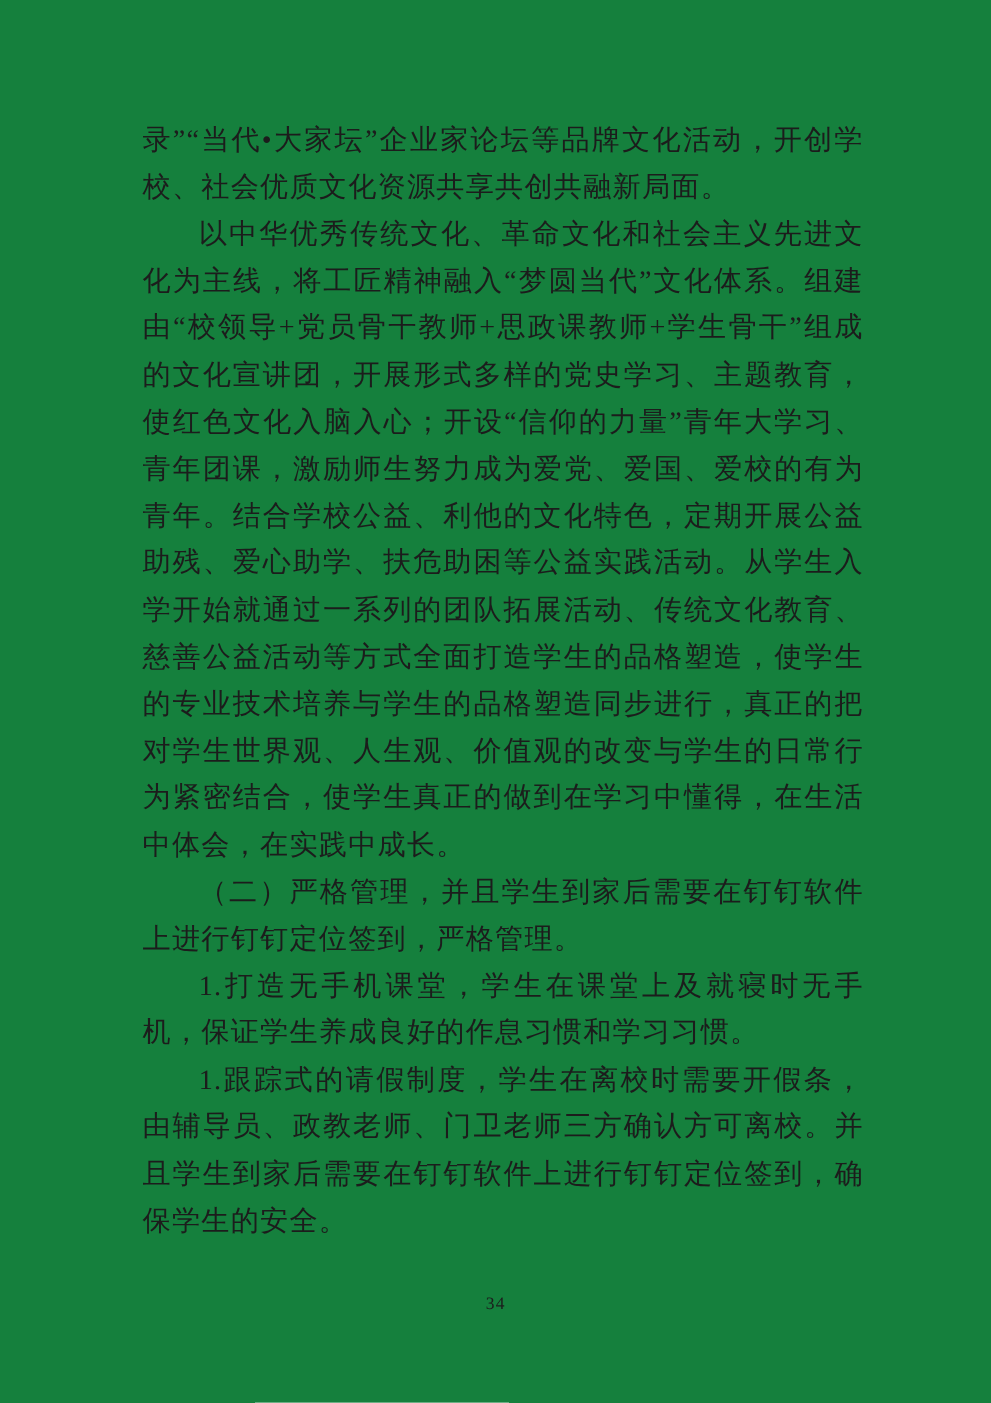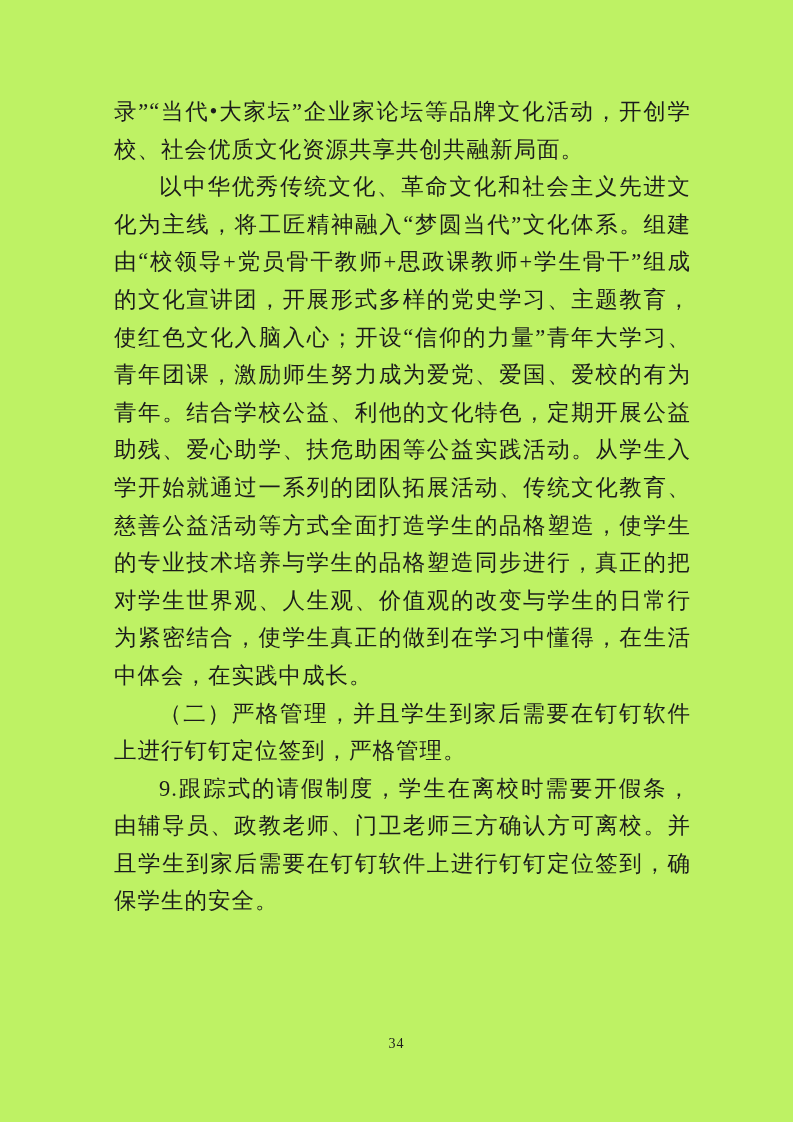--- a/index.html
+++ b/index.html
@@ -10,21 +10,21 @@
   body {
     width: 793px;
     height: 1122px;
     position: relative;
     overflow: hidden;
     font-family: "Liberation Serif", "DejaVu Serif", serif;
   }
   .page {
     position: absolute;
     inset: 0;
-    background: #bef264;
+    background: #15803d;
   }
   .content {
     position: absolute;
     left: 114px;
     top: 93px;
     width: 577px;
     color: #1c1c1c;
     font-size: 22.5px;
     line-height: 37.6px;
     letter-spacing: 1px;
@@ -51,17 +51,18 @@
   }
 </style>
 </head>
 <body>
 
 <div class="page">
   <div class="content">
     <p>录”“当代•大家坛”企业家论坛等品牌文化活动，开创学校、社会优质文化资源共享共创共融新局面。</p>
     <p class="indent">以中华优秀传统文化、革命文化和社会主义先进文化为主线，将工匠精神融入“梦圆当代”文化体系。组建由“校领导+党员骨干教师+思政课教师+学生骨干”组成的文化宣讲团，开展形式多样的党史学习、主题教育，使红色文化入脑入心；开设“信仰的力量”青年大学习、青年团课，激励师生努力成为爱党、爱国、爱校的有为青年。结合学校公益、利他的文化特色，定期开展公益助残、爱心助学、扶危助困等公益实践活动。从学生入学开始就通过一系列的团队拓展活动、传统文化教育、慈善公益活动等方式全面打造学生的品格塑造，使学生的专业技术培养与学生的品格塑造同步进行，真正的把对学生世界观、人生观、价值观的改变与学生的日常行为紧密结合，使学生真正的做到在学习中懂得，在生活中体会，在实践中成长。</p>
     <p class="indent">（二）严格管理，并且学生到家后需要在钉钉软件上进行钉钉定位签到，严格管理。</p>
-    <p class="indent">9.跟踪式的请假制度，学生在离校时需要开假条，由辅导员、政教老师、门卫老师三方确认方可离校。并且学生到家后需要在钉钉软件上进行钉钉定位签到，确保学生的安全。</p>
+    <p class="indent">1.打造无手机课堂，学生在课堂上及就寝时无手机，保证学生养成良好的作息习惯和学习习惯。</p>
+    <p class="indent">1.跟踪式的请假制度，学生在离校时需要开假条，由辅导员、政教老师、门卫老师三方确认方可离校。并且学生到家后需要在钉钉软件上进行钉钉定位签到，确保学生的安全。</p>
   </div>
 
   <div class="footer">34</div>
 </div>
 
 </body></html>

